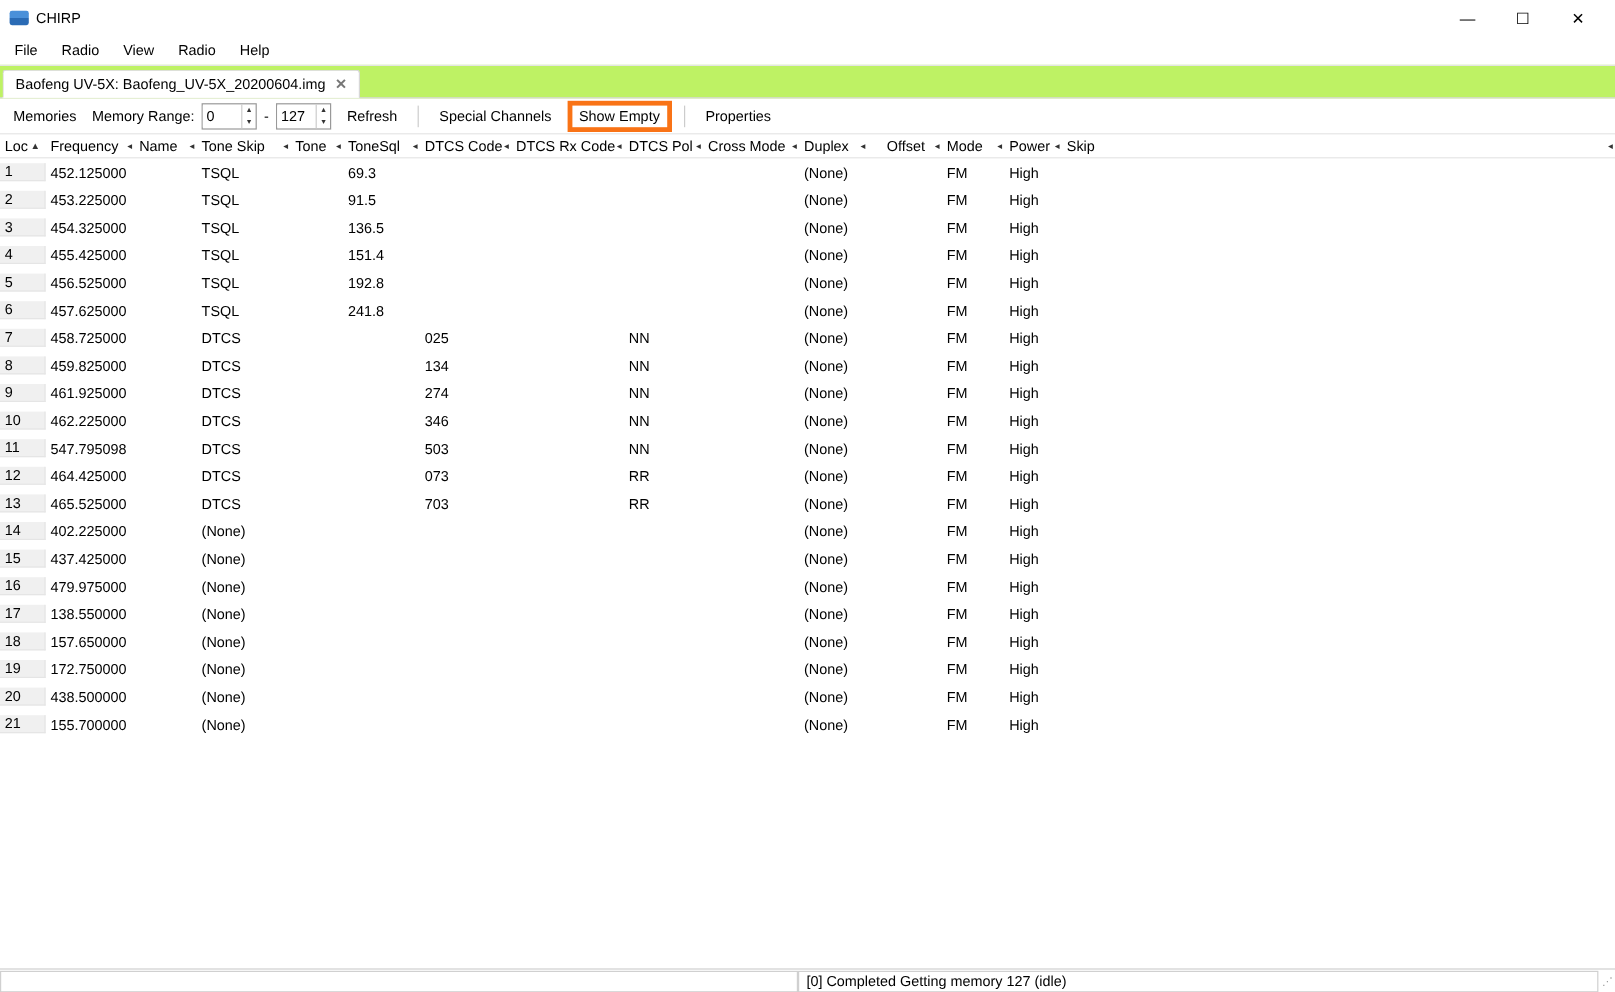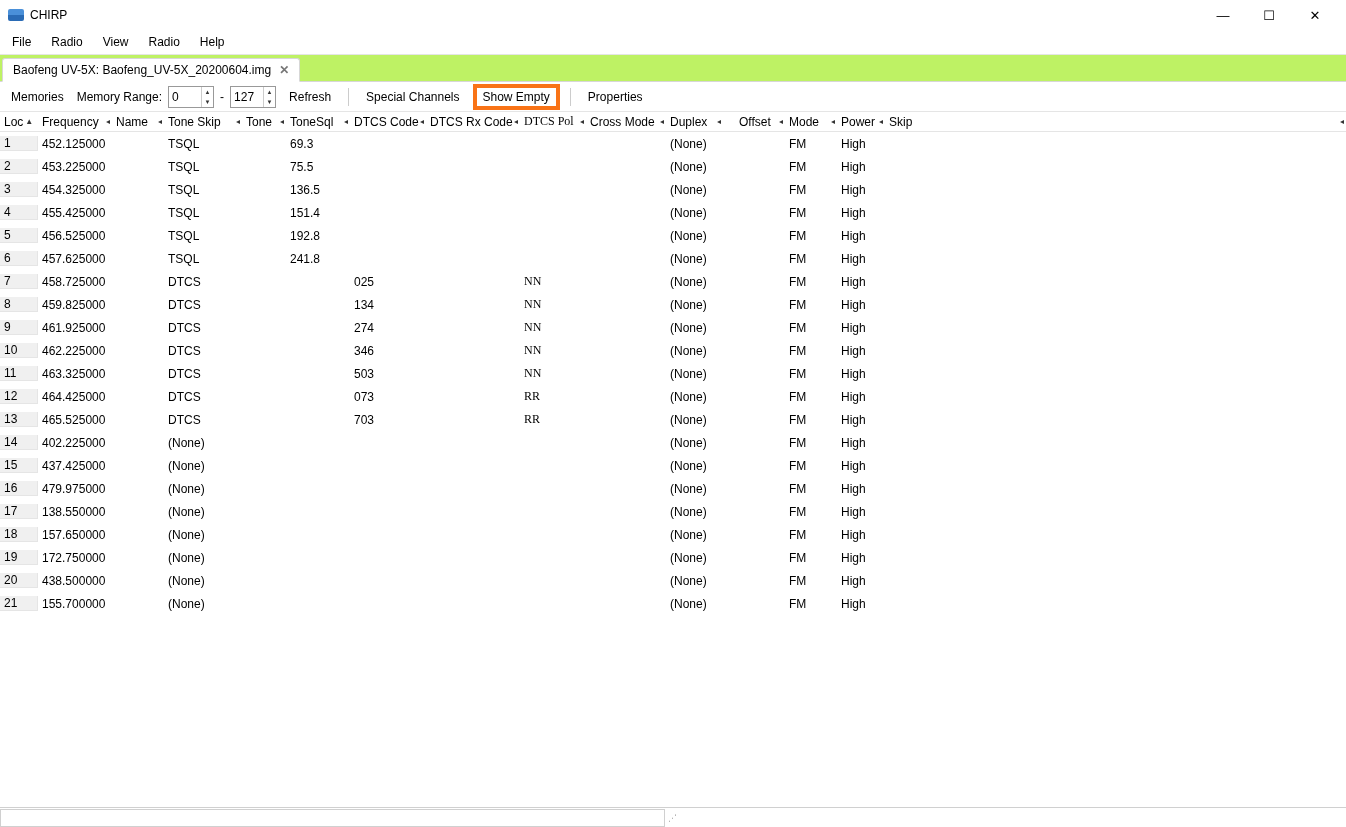--- a/index.html
+++ b/index.html
@@ -36,21 +36,21 @@
 .grid-row .cell { padding: 0 4px; font-size: 12px; white-space: nowrap; overflow: hidden; }
 .loc-cell { background: #f0f0f0; border-right: 1px solid #e5e5e5; border-bottom: 1px solid #e5e5e5; text-align: left; }
 .c-loc { width: 38px; }
 .c-freq { width: 74px; }
 .c-name { width: 52px; }
 .c-tmode { width: 78px; }
 .c-tone { width: 44px; }
 .c-tsql { width: 64px; }
 .c-dtcs { width: 76px; }
 .c-dtcsrx { width: 94px; }
-.c-dtcspol { width: 66px; font-family: Liberation Serif, serif; }
+.c-dtcspol { width: 66px; }
 .c-cross { width: 80px; }
 .c-duplex { width: 57px; }
 .c-offset { width: 50px; margin-left: 12px; }
 .c-mode { width: 52px; }
 .c-power { width: 48px; }
 .c-skip { width: 40px; }
 .statusbar { height: 20px; border-top: 1px solid #d0d0d0; display: flex; align-items: center; }
 .statusbar .pane { border: 1px solid #d0d0d0; height: 18px; padding: 0 6px; display: flex; align-items: center; }
 .statusbar .pane.left { flex: 0 0 665px; }
 .statusbar .pane.right { flex: 1; }
@@ -191,21 +191,21 @@
           <div class="cell c-mode">FM</div>
           <div class="cell c-power">High</div>
           <div class="cell c-skip"></div>
         </div>
         <div class="grid-row">
           <div class="cell c-loc loc-cell">2</div>
           <div class="cell c-freq">453.225000</div>
           <div class="cell c-name"></div>
           <div class="cell c-tmode">TSQL</div>
           <div class="cell c-tone"></div>
-          <div class="cell c-tsql">75.5</div>
+          <div class="cell c-tsql">91.5</div>
           <div class="cell c-dtcs"></div>
           <div class="cell c-dtcsrx"></div>
           <div class="cell c-dtcspol"></div>
           <div class="cell c-cross"></div>
           <div class="cell c-duplex">(None)</div>
           <div class="cell c-offset"></div>
           <div class="cell c-mode">FM</div>
           <div class="cell c-power">High</div>
           <div class="cell c-skip"></div>
         </div>
@@ -340,21 +340,21 @@
           <div class="cell c-dtcspol">NN</div>
           <div class="cell c-cross"></div>
           <div class="cell c-duplex">(None)</div>
           <div class="cell c-offset"></div>
           <div class="cell c-mode">FM</div>
           <div class="cell c-power">High</div>
           <div class="cell c-skip"></div>
         </div>
         <div class="grid-row">
           <div class="cell c-loc loc-cell">11</div>
-          <div class="cell c-freq">463.325000</div>
+          <div class="cell c-freq">547.795098</div>
           <div class="cell c-name"></div>
           <div class="cell c-tmode">DTCS</div>
           <div class="cell c-tone"></div>
           <div class="cell c-tsql"></div>
           <div class="cell c-dtcs">503</div>
           <div class="cell c-dtcsrx"></div>
           <div class="cell c-dtcspol">NN</div>
           <div class="cell c-cross"></div>
           <div class="cell c-duplex">(None)</div>
           <div class="cell c-offset"></div>
@@ -531,14 +531,17 @@
           <div class="cell c-mode">FM</div>
           <div class="cell c-power">High</div>
           <div class="cell c-skip"></div>
         </div>
       </div>
   </div>
 </div>
 
 <div class="statusbar">
   <div class="pane left"></div>
+  <div class="pane right">
+      <span>[0] Completed Getting memory 127 (idle)</span>
+    </div>
   <div class="grip">⋰</div>
 </div>
 
 </body></html>

